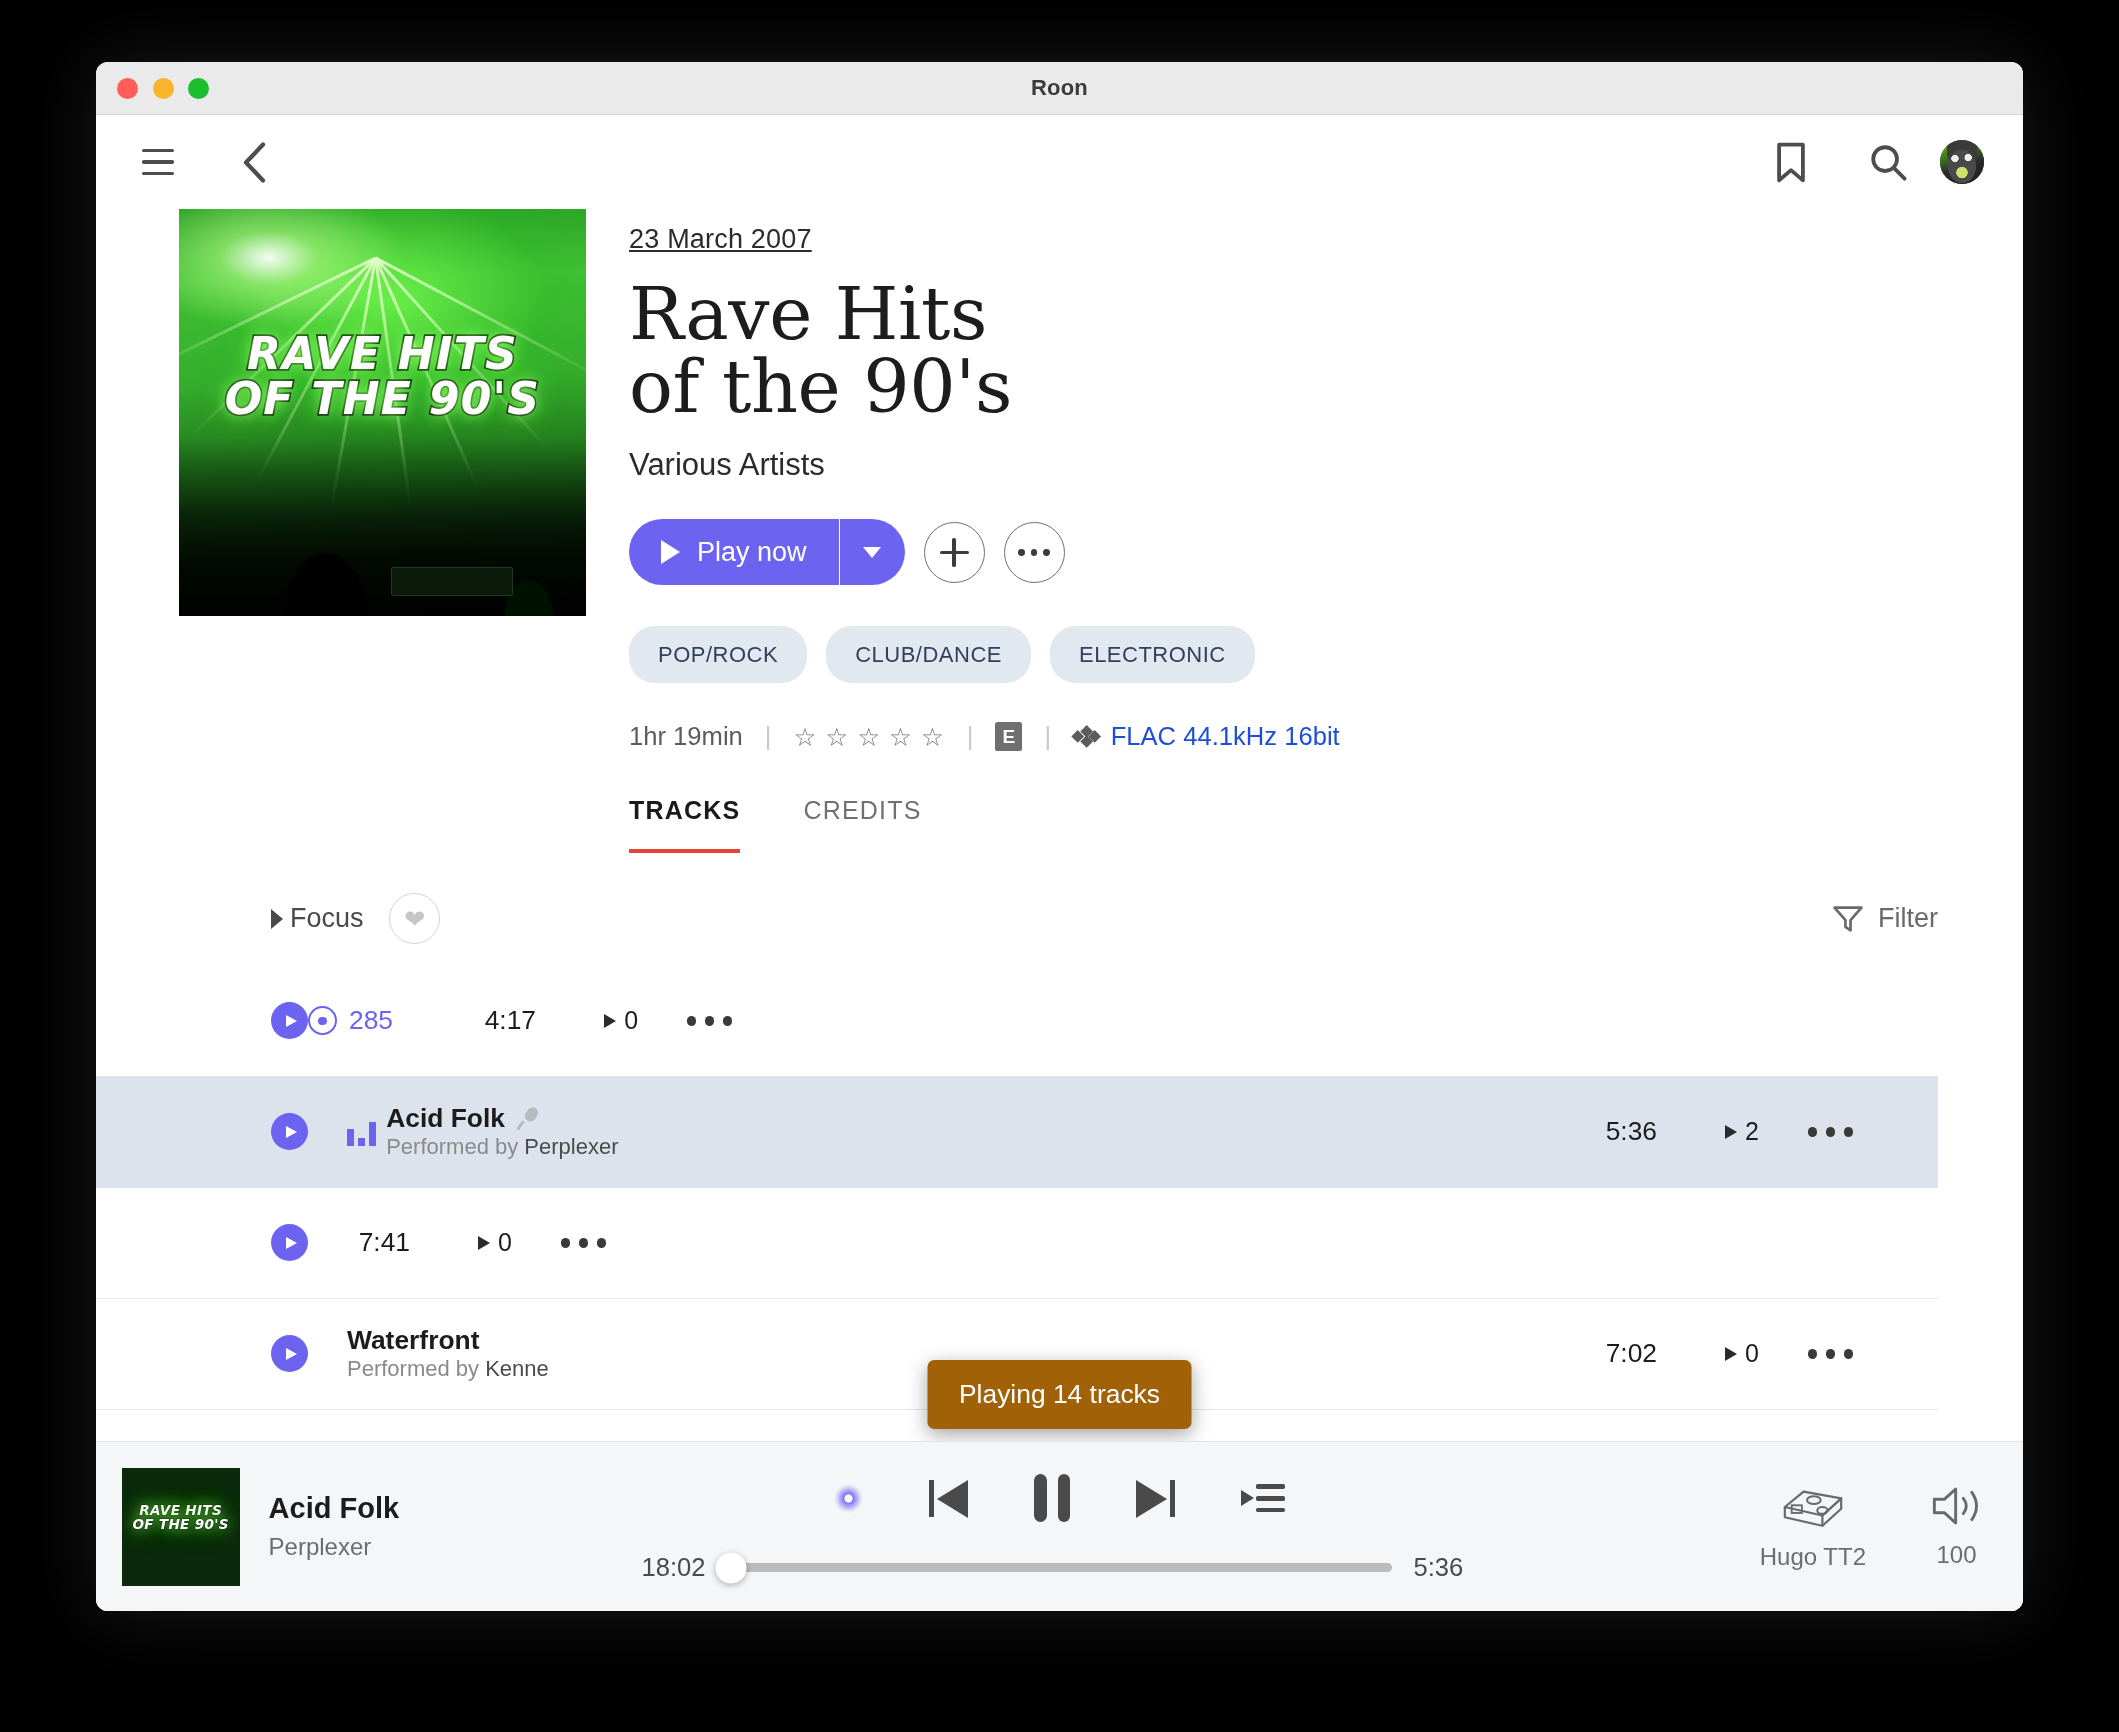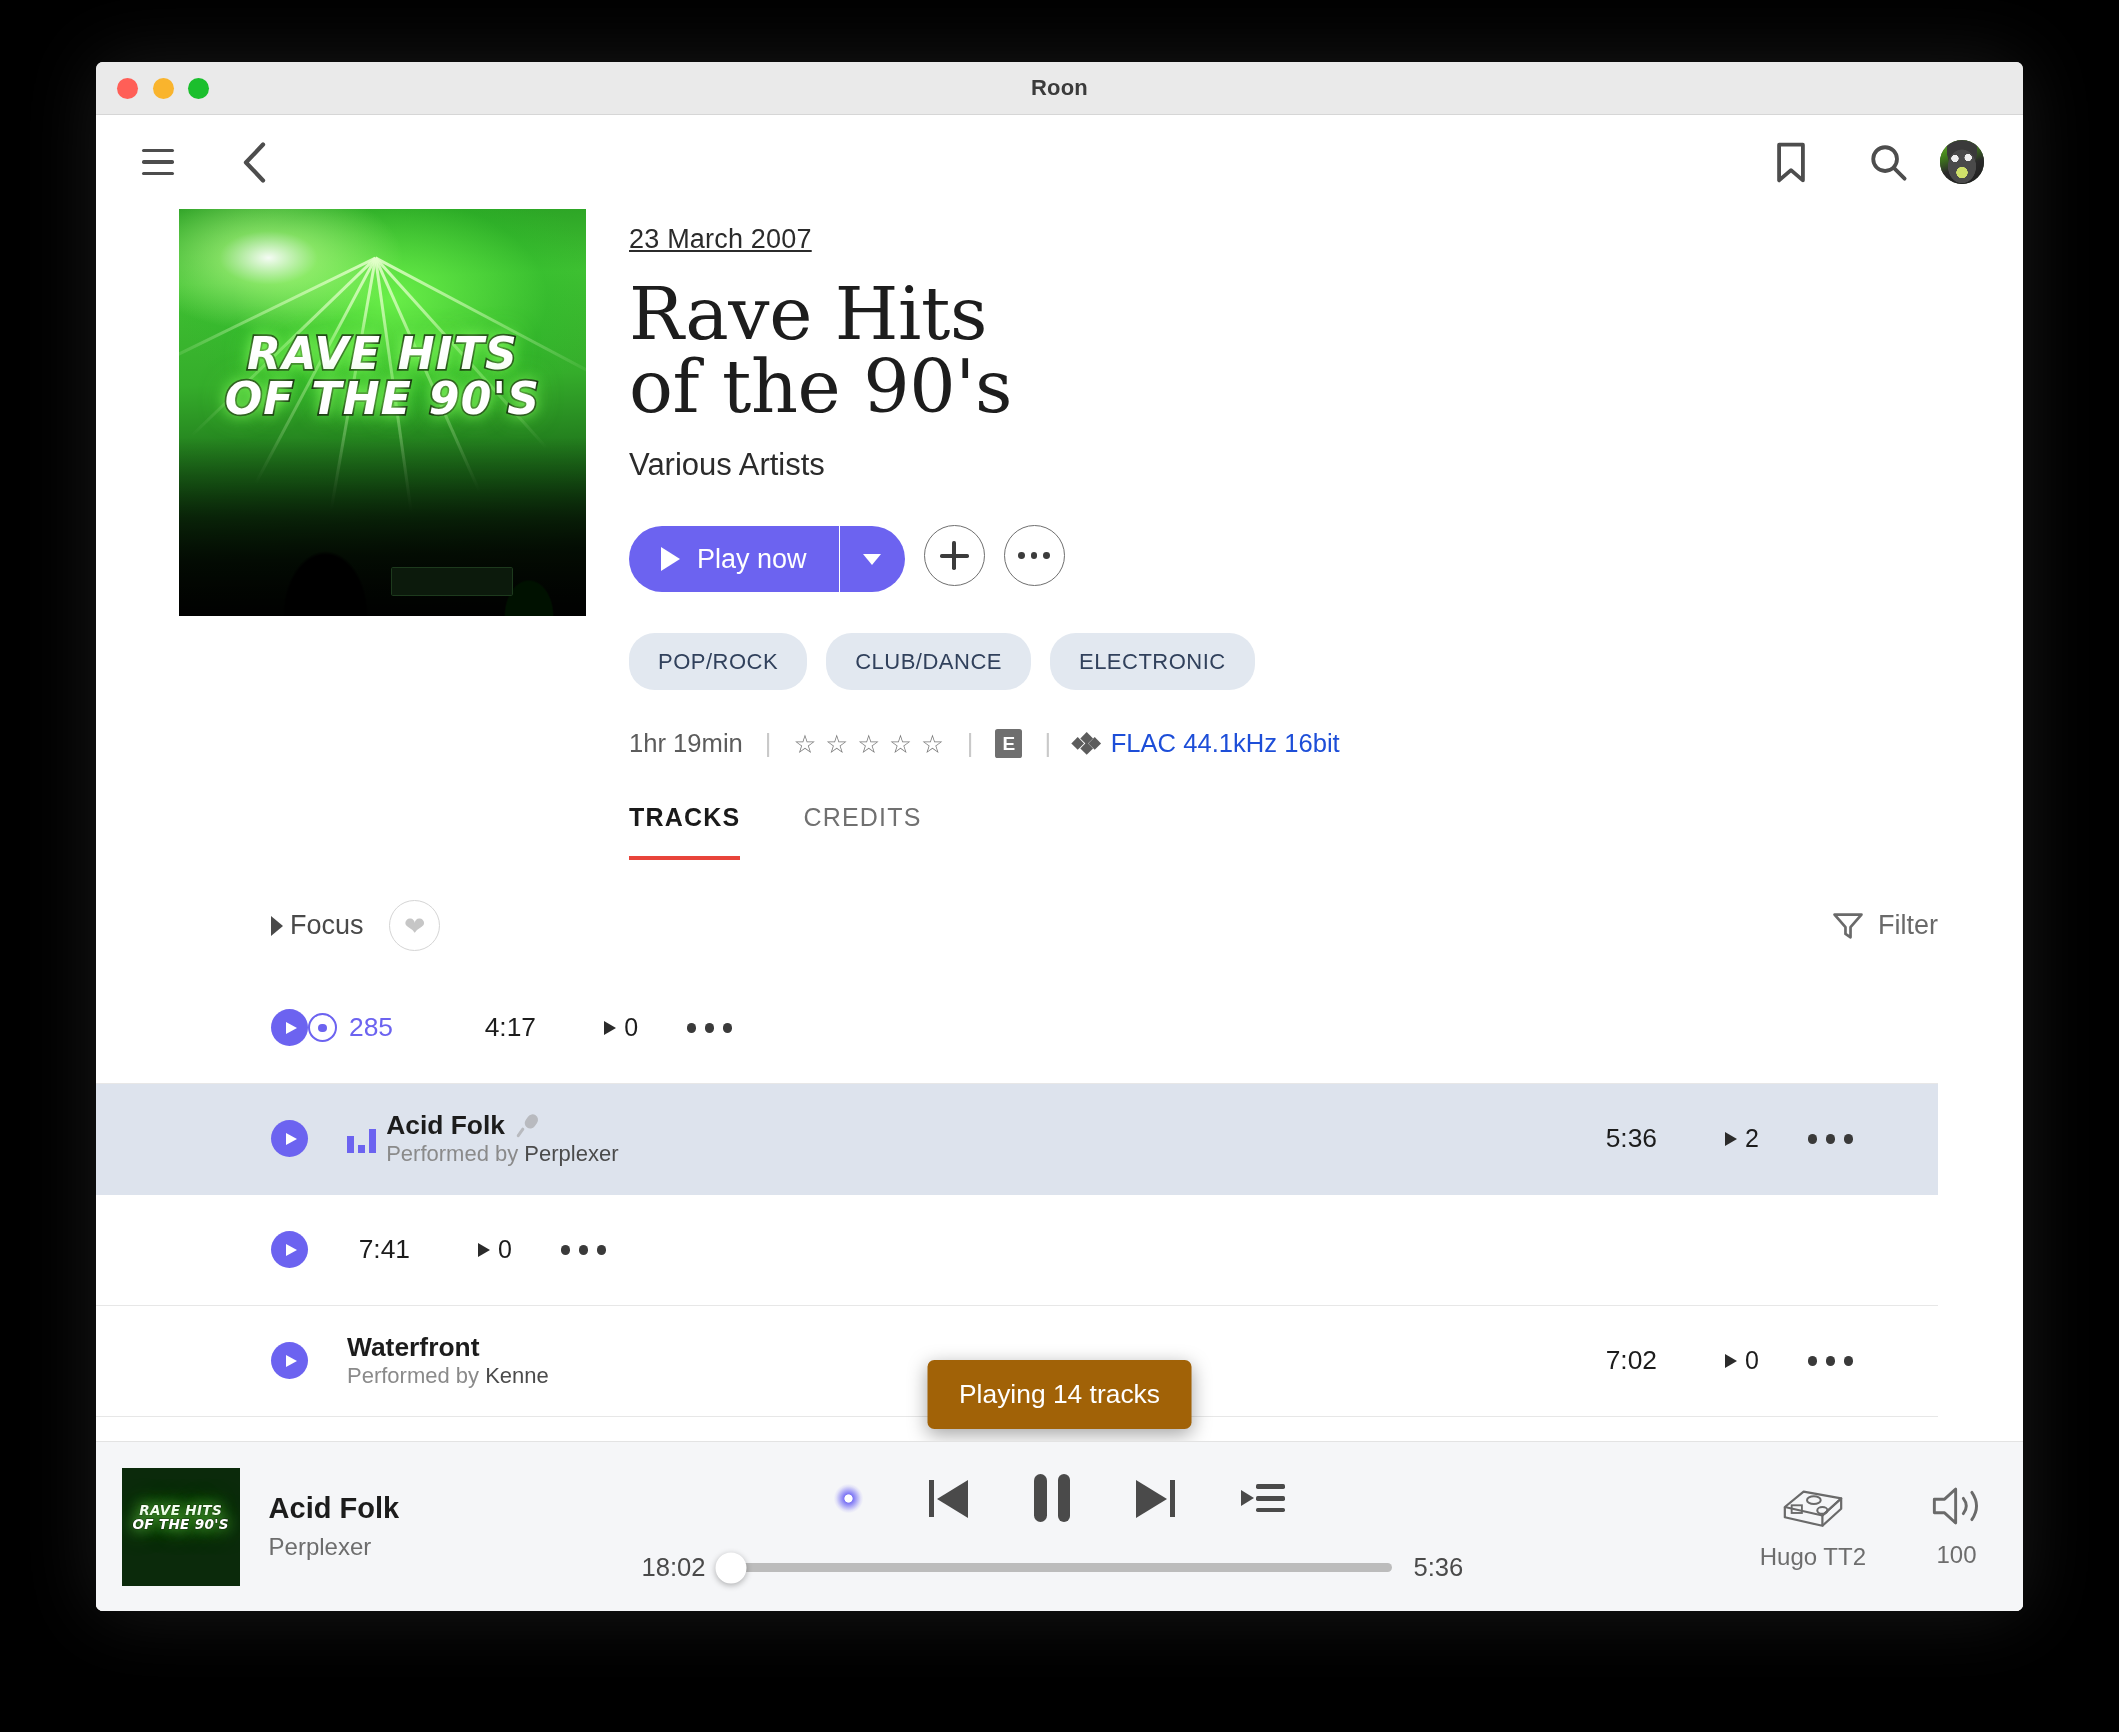--- a/index.html
+++ b/index.html
@@ -14,21 +14,21 @@
     width: 2119px; height: 1733px;
     background: #000;
   }
 
   
   .window {
     position: absolute;
     left: 96px; top: 62px;
     width: 1927px; height: 1549px;
     background: #ffffff;
-    border-radius: 7px;
+    border-radius: 12px;
     box-shadow: 0 0 77px rgba(255,255,255,0.10);
     overflow: hidden;
     display: flex; flex-direction: column;
   }
 
   
   .titlebar {
     height: 53px;
     background: #eaeaea;
     border-bottom: 0.9px solid #d6d6d6;
@@ -149,21 +149,21 @@
     font-family: "DejaVu Serif", serif;
     font-size: 73px; line-height: 1.0;
     color: #1d1d1d; font-weight: normal;
     margin-top: 22px;
     letter-spacing: -0.4px;
   }
   .album-artist { font-size: 31px; color: #2b2b2b; margin-top: 24px; }
 
   
   .actions { display: flex; align-items: center; gap: 19px; margin-top: 36px; }
-  .play-group { display: flex; align-items: center; margin-top: 7px; }
+  .play-group { display: flex; align-items: center; }
   .play-now {
     height: 66px;
     background: #6c63f0;
     border-radius: 33px 0 0 33px;
     display: flex; align-items: center; gap: 17px;
     padding: 0 32px 0 32px;
     color: #fff; font-size: 27px;
     cursor: pointer;
   }
   .play-now .tri {

